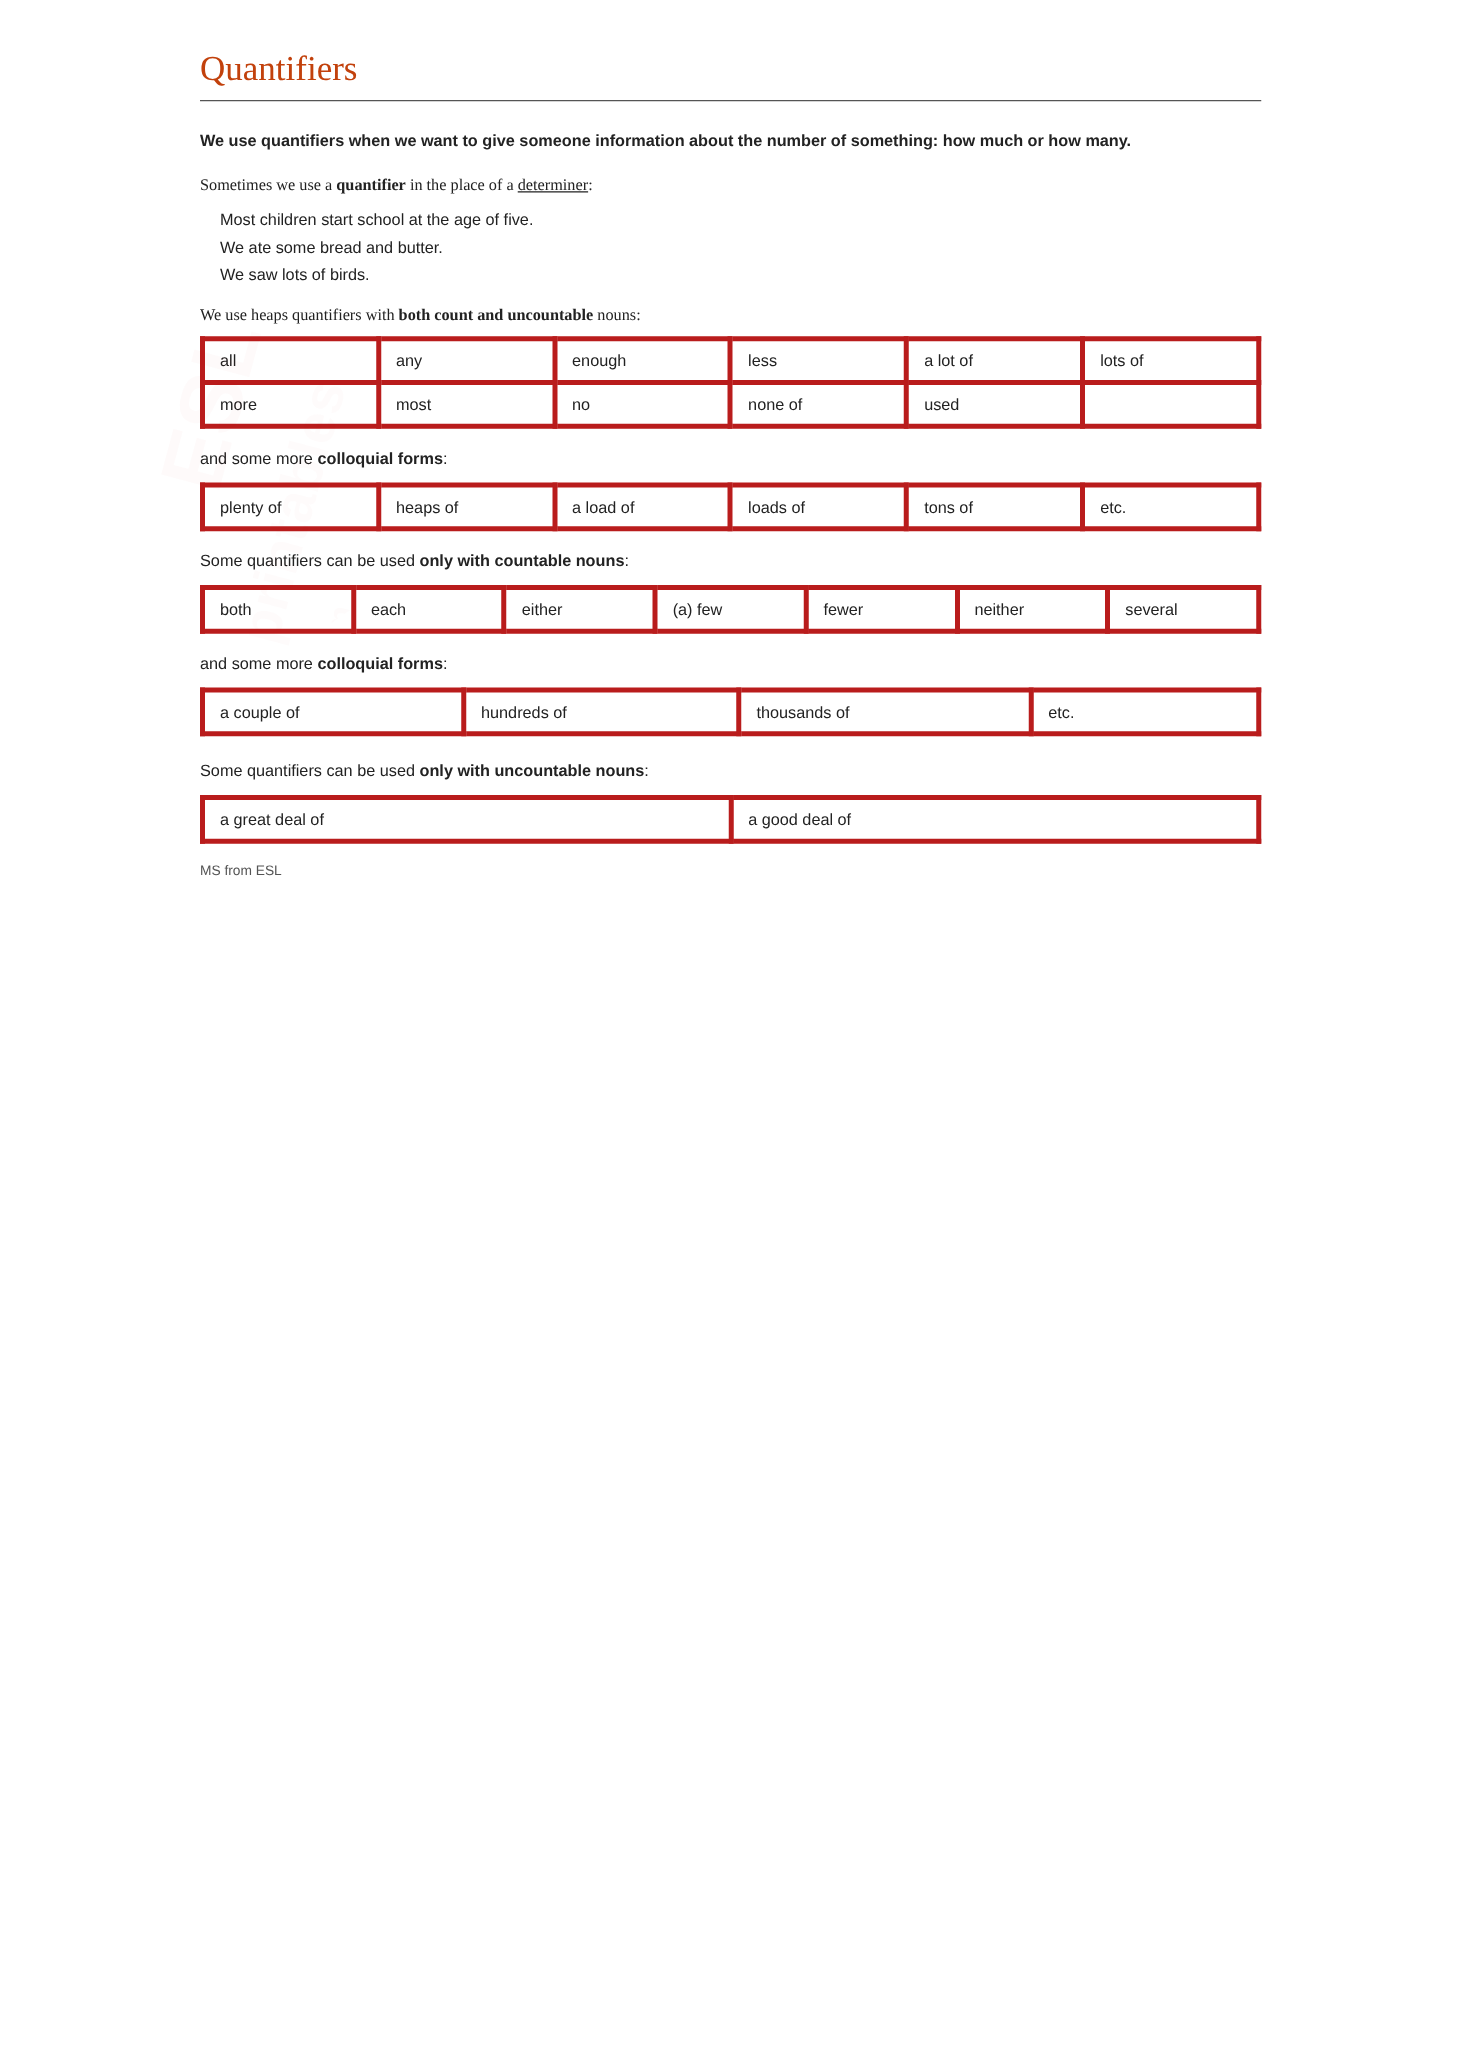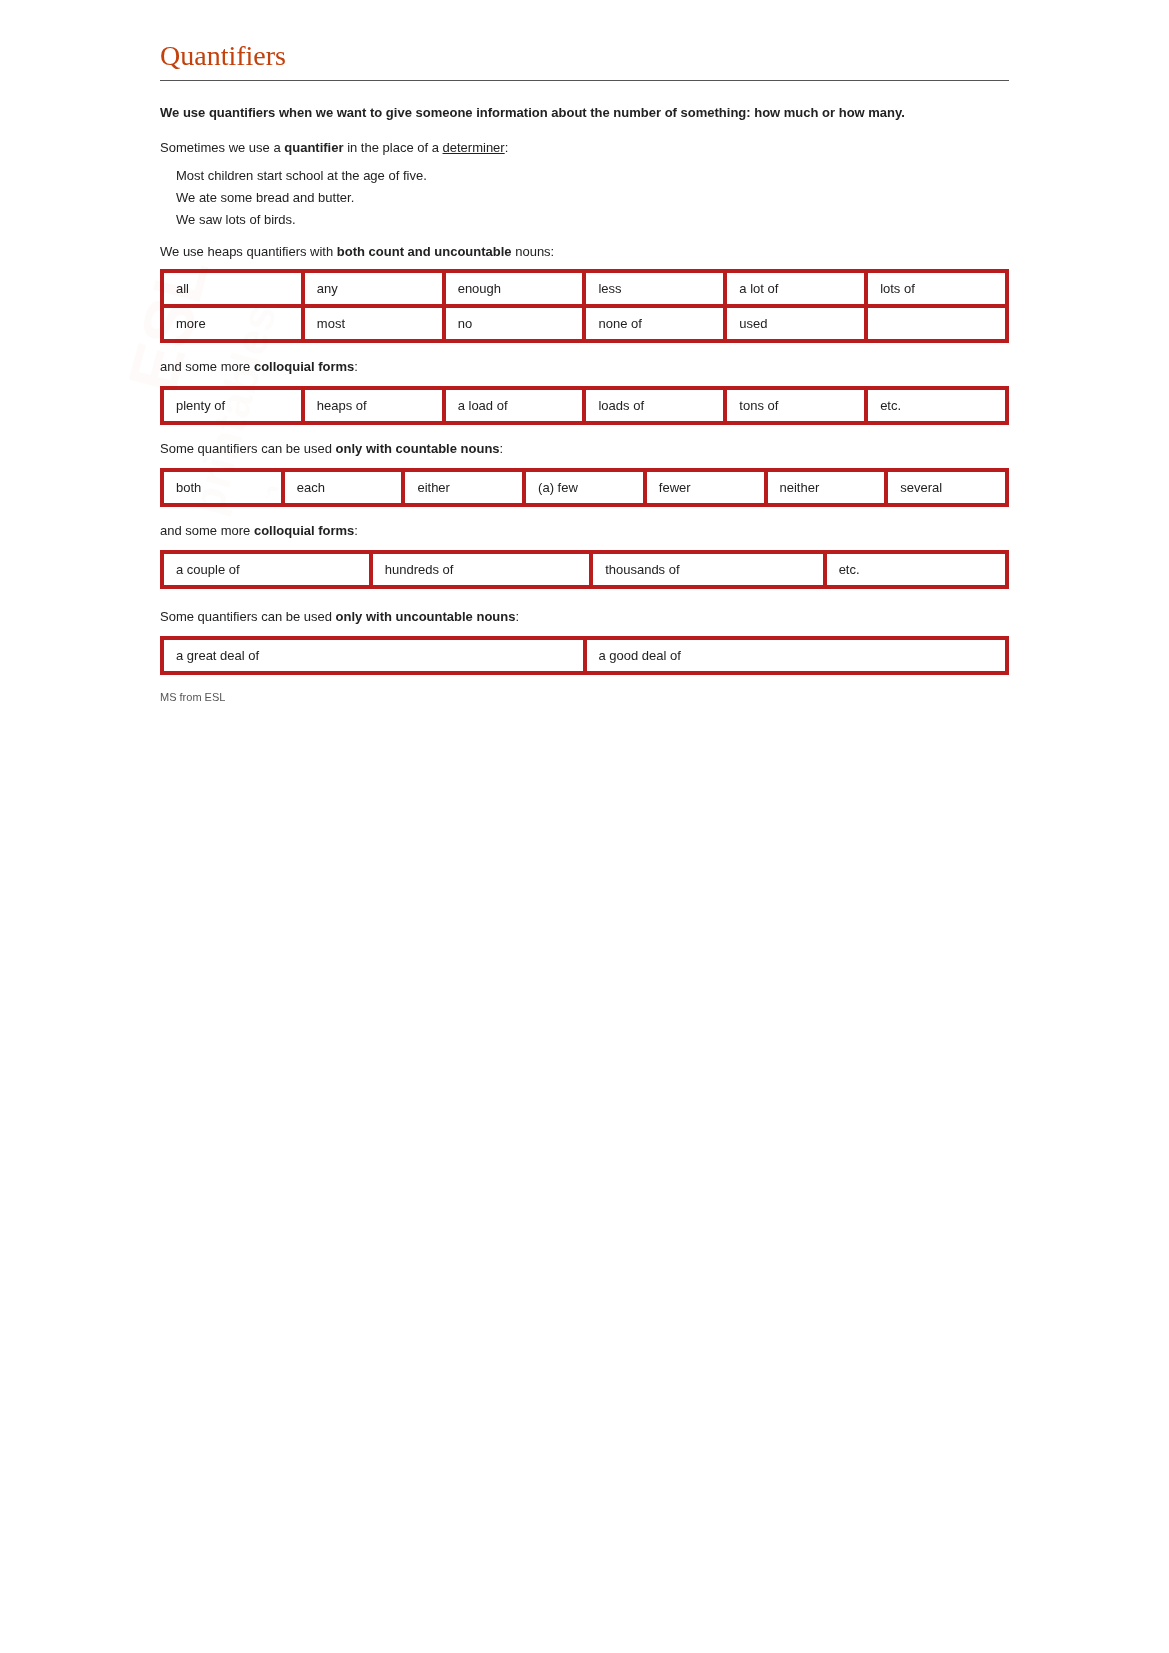--- a/index.html
+++ b/index.html
@@ -31,20 +31,21 @@
     .intro-bold {
       font-weight: bold;
       font-size: 13px;
       margin-bottom: 14px;
       line-height: 1.5;
     }
     .body-text {
       font-size: 13px;
       line-height: 1.7;
       margin-bottom: 6px;
+      font-family: Liberation Serif, serif;
     }
     .body-text b {
       font-weight: bold;
     }
     .body-text u {
       text-decoration: underline;
     }
     .indent-block {
       margin-left: 16px;
       margin-bottom: 10px;

